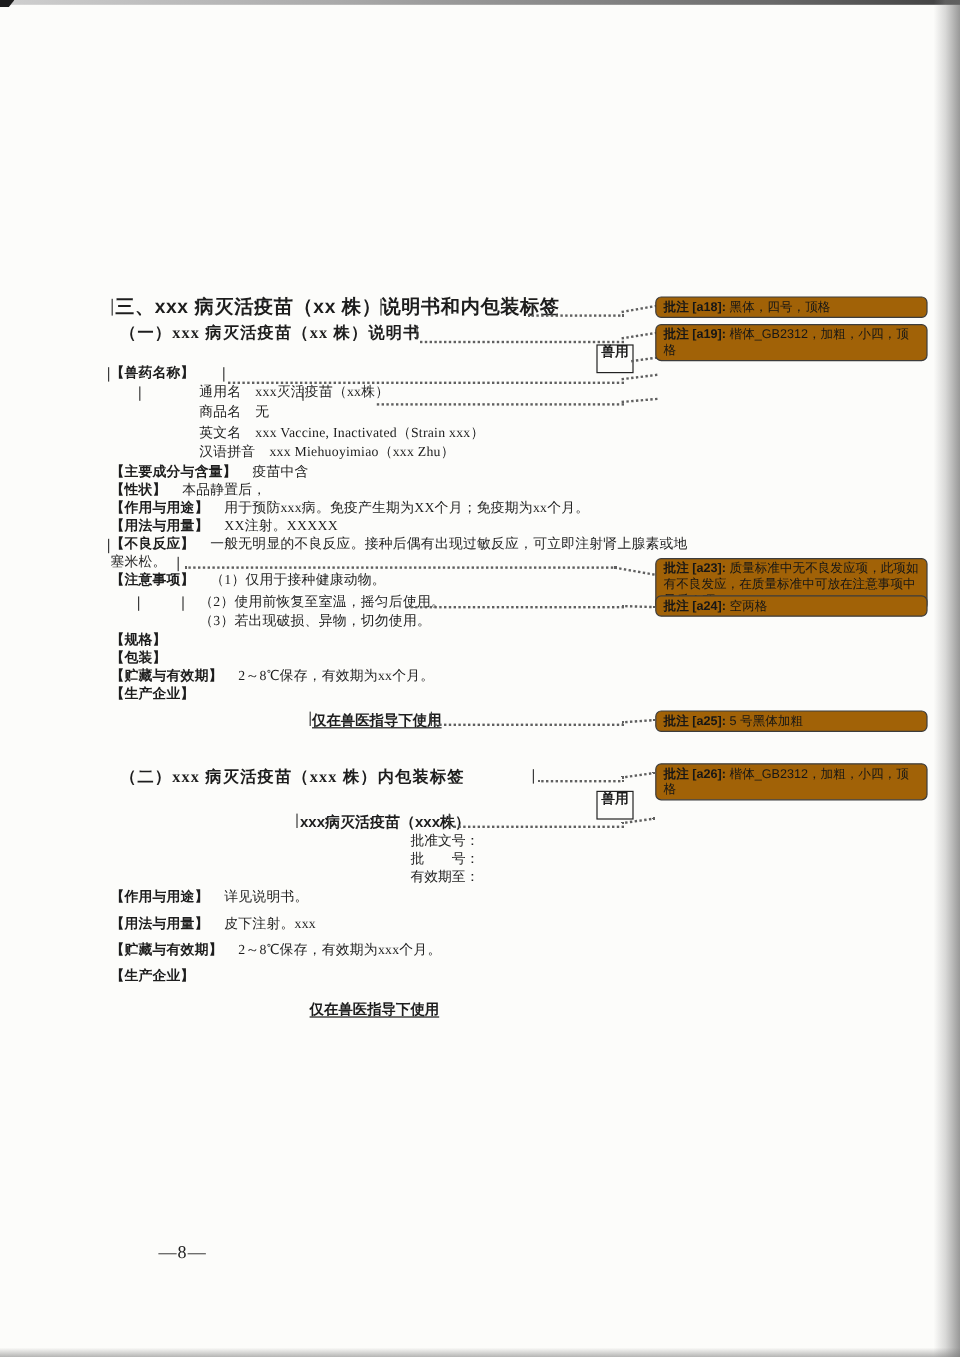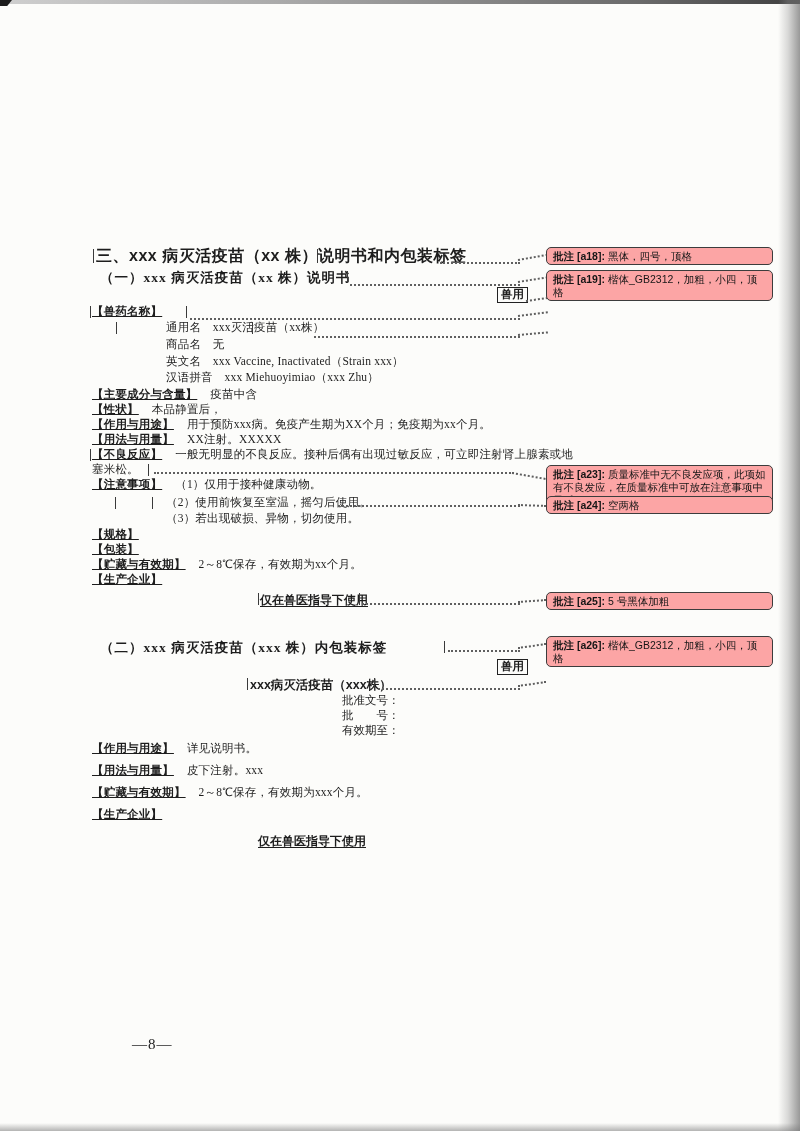--- a/index.html
+++ b/index.html
@@ -13,33 +13,33 @@
   .edge-bottom{position:absolute;bottom:0;left:0;right:0;height:8px;
     background:linear-gradient(to bottom,rgba(140,140,140,0),rgba(120,120,120,.55));}
   .corner-mark{position:absolute;top:0;left:0;width:12px;height:6px;background:#1c1c1c;
     clip-path:polygon(0 0,100% 0,60% 100%,0 100%);}
   
   .t-title{position:absolute;white-space:nowrap;font-family:"Liberation Sans",sans-serif;
     font-weight:700;font-size:16px;letter-spacing:.5px;}
   .t-sub{position:absolute;white-space:nowrap;font-family:"Liberation Serif",serif;
     font-weight:700;font-size:13.5px;letter-spacing:1px;}
   .line{position:absolute;left:92px;white-space:nowrap;font-size:11.5px;line-height:13px;letter-spacing:.2px;}
-  .line .lbl{font-family:"Liberation Sans",sans-serif;font-weight:700;margin-right:13px;text-decoration:underline;}
+  .line .lbl{font-family:"Liberation Sans",sans-serif;font-weight:700;margin-right:13px;}
   .line .lbl:empty{display:none;margin:0;}
   .ind{left:118px;margin-left:48px;}
   .badge{position:absolute;font-family:"Liberation Sans",sans-serif;font-weight:700;font-size:11.5px;
-    border:1.5px solid #222;padding:0 3px 1px 3px;line-height:13px;}
+    border:1.5px solid #222;padding:0 3px 9px 3px;line-height:13px;}
   .footer-use{position:absolute;white-space:nowrap;font-family:"Liberation Sans",sans-serif;font-weight:700;
     font-size:12px;text-decoration:underline;text-underline-offset:2px;}
   .product{position:absolute;white-space:nowrap;font-family:"Liberation Sans",sans-serif;font-weight:700;font-size:12.5px;}
   .field{position:absolute;left:342px;white-space:nowrap;font-size:11.5px;}
   .pagenum{position:absolute;font-size:15px;letter-spacing:1px;color:#222;}
   
   .ann{position:absolute;left:546px;width:227px;box-sizing:border-box;border:1.2px solid #3c3c3c;
-    border-radius:5px;background:#fca5a5;padding:2px 6px 1px 6px;font-size:10.5px;line-height:13px;
+    border-radius:5px;background:#a16207;padding:2px 6px 1px 6px;font-size:10.5px;line-height:13px;
     font-family:"Liberation Sans",sans-serif;color:#161616;}
   .ann b{margin-right:3px;}
   
   .lead{position:absolute;height:0;border-top:2px dotted #5f5f5f;}
   .tail{position:absolute;height:0;border-top:2px dotted #5f5f5f;transform-origin:left center;}
   
   .rev{position:absolute;width:1px;height:12px;background:#3a3a3a;}
 </style>
 </head>
 <body>

